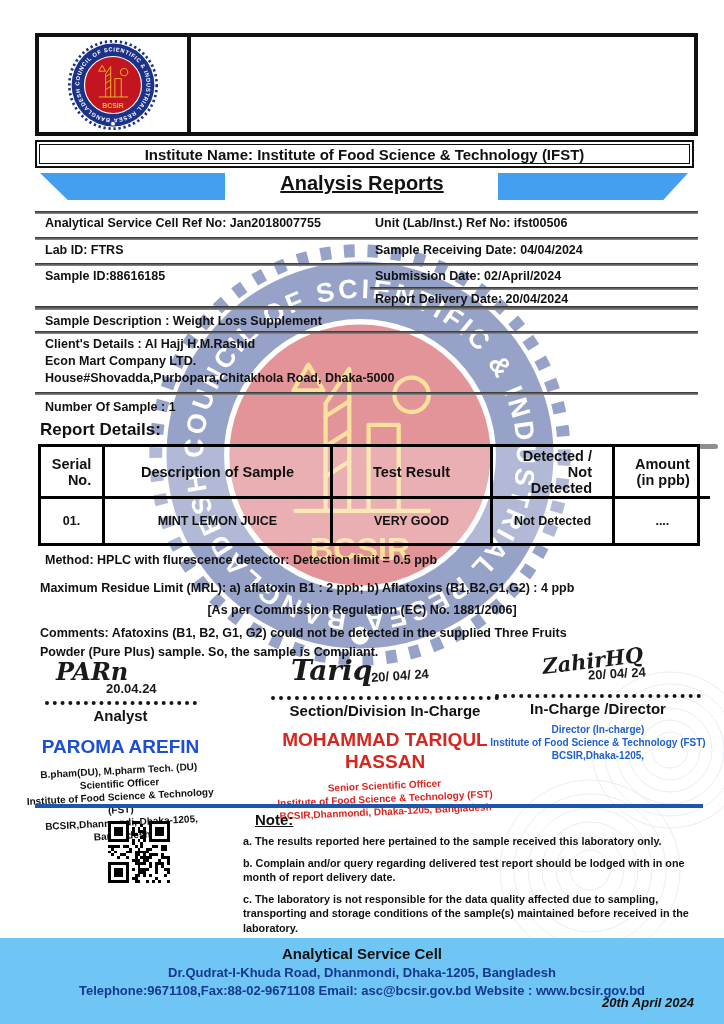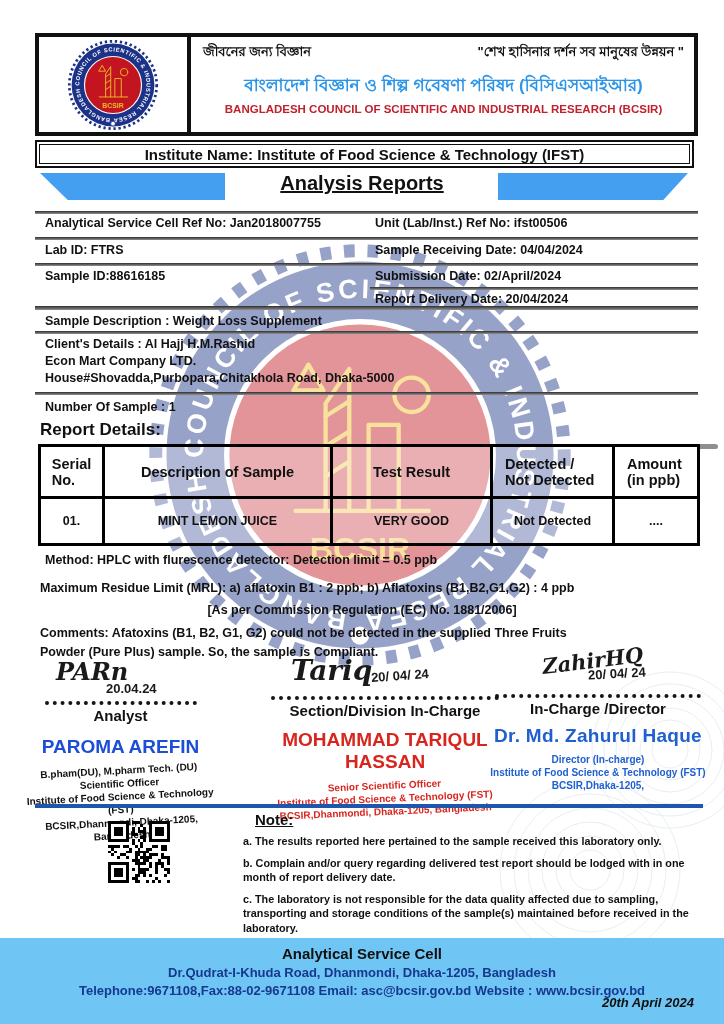--- a/index.html
+++ b/index.html
@@ -43,21 +43,21 @@
   .fl{left:45px;} .fr{left:375px;}
   .rd-heading{position:absolute; left:40px; top:420px; font-size:17px; font-weight:bold;}
   
   .rtable{
     position:absolute; left:38px; top:444px; width:656px;
     border:3px solid #000; display:grid; grid-template-columns:64px 228px 160px 122px 1fr;
     background:rgba(255,255,255,.25);
   }
   .rtable .cell{
     border-right:3px solid #000; display:flex; align-items:center; justify-content:center;
-    text-align:left; font-weight:bold; padding:2px 12px; box-sizing:border-box;
+    text-align:right; font-weight:bold; padding:2px 20px; box-sizing:border-box;
   }
   .rtable .cell.lastcol{border-right:none;}
   .rtable .th{height:52px; font-size:14.5px; border-bottom:3px solid #000;}
   .rtable .td{height:44px; font-size:12.5px;}
   .table-nub{position:absolute; left:698px; top:444px; width:20px; height:5px; background:#8f8f8f; border-radius:3px;}
   .method-line{position:absolute; left:45px; top:553px; font-size:12.5px; font-weight:bold;}
   .mrl-line{position:absolute; left:40px; top:581px; font-size:12.5px; font-weight:bold;}
   .reg-line{position:absolute; left:0; top:603px; width:724px; text-align:center; font-size:12.5px; font-weight:bold;}
   .comments{position:absolute; left:40px; top:624px; width:552px; font-size:12.5px; font-weight:bold; line-height:1.55;}
   
@@ -140,28 +140,20 @@
         <circle cx="110" cy="210" r="90"></circle>
     </g>
   </svg>
 
   <div class="header-box">
     <div class="logo-cell">
       <svg width="92" height="92">
           <use href="#bcsir-emblem"></use>
         </svg>
     </div>
-    <div class="head-text">
-      <div class="motto-row">
-        <span>জীবনের জন্য বিজ্ঞান</span>
-        <span>"শেখ হাসিনার দর্শন সব মানুষের উন্নয়ন "</span>
-      </div>
-      <div class="org-bn">বাংলাদেশ বিজ্ঞান ও শিল্প গবেষণা পরিষদ (বিসিএসআইআর)</div>
-      <div class="org-en">BANGLADESH COUNCIL OF SCIENTIFIC AND INDUSTRIAL RESEARCH (BCSIR)</div>
-    </div>
   </div>
 
   <div class="institute-bar">
     <span>Institute Name: Institute of Food Science &amp; Technology (IFST)</span>
   </div>
 
   <div class="ribbon left"></div>
   <div class="ribbon right"></div>
   <div class="report-title">Analysis Reports</div>
 
@@ -242,21 +234,20 @@
     </div>
   </div>
 
   <div class="sig" id="sig2">
     <div class="scriptzone">
       <span class="script" style="font-size:21px; position:absolute; left:66px; top:-2px; transform:rotate(-7deg);">ZahirHQ</span>
       <span class="sigdate" style="position:absolute; left:112px; top:16px; transform:rotate(-3deg);">20/ 04/ 24</span>
     </div>
     <div class="dots" style="width:206px;"></div>
     <div class="role">In-Charge /Director</div>
-    <div class="name">Dr. Md. Zahurul Haque</div>
     <div class="cred">
       <div>Director (In-charge)</div>
       <div>Institute of Food Science &amp; Technology (FST)</div>
       <div>BCSIR,Dhaka-1205,</div>
     </div>
   </div>
 
   <div class="blue-divider"></div>
   <div class="qr"><svg viewBox="0 0 21 21" width="100%" height="100%" shape-rendering="crispEdges" fill="#000">
         <rect x="0" y="0" width="7" height="7"></rect>

